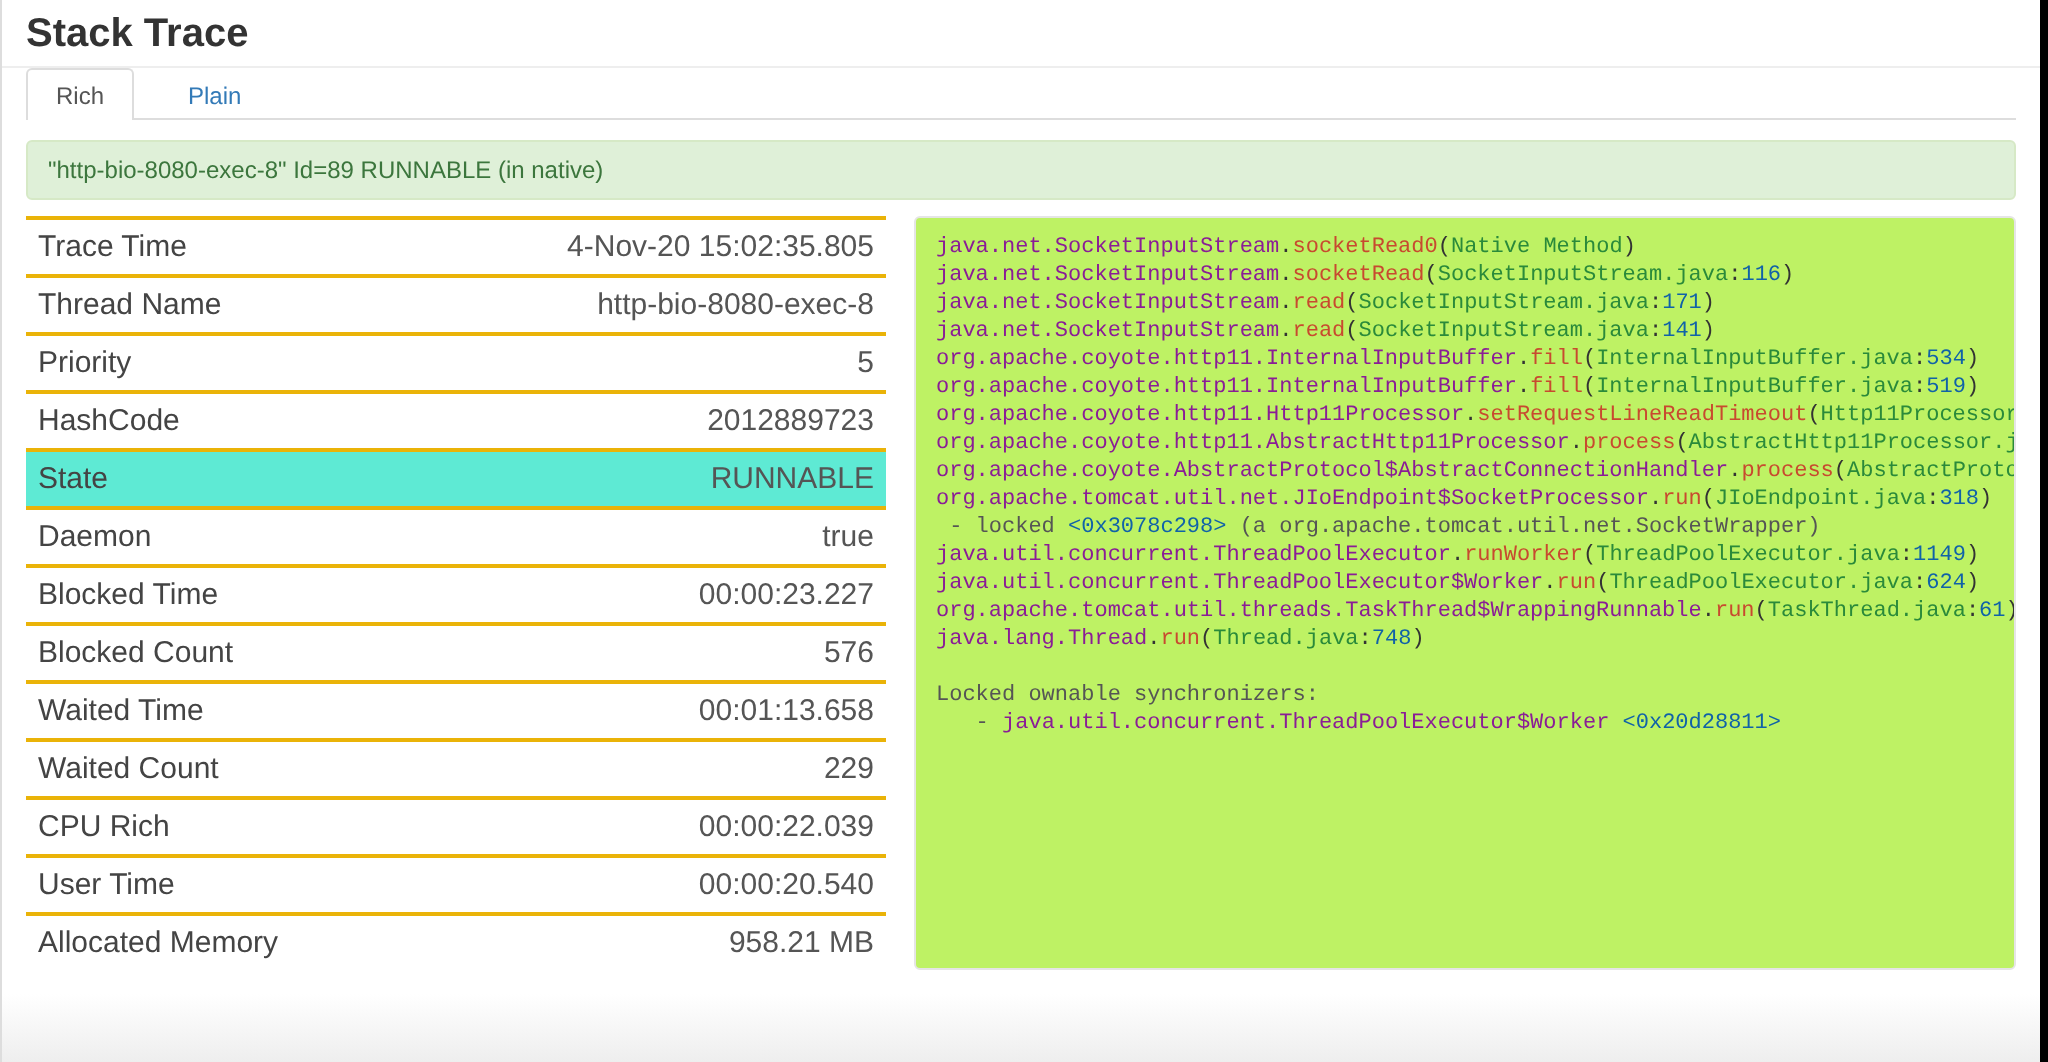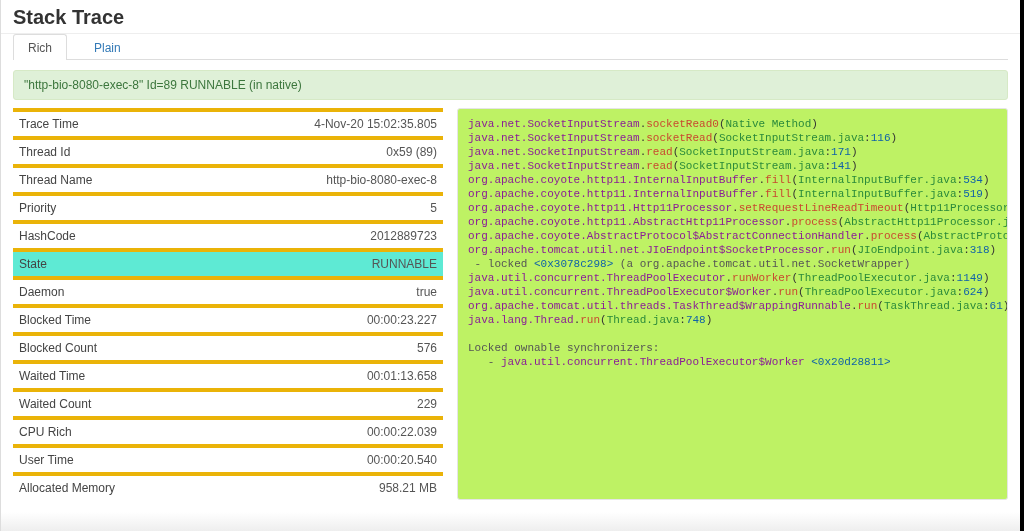--- a/index.html
+++ b/index.html
@@ -66,22 +66,22 @@
   }
   .metrics {
     flex: 0 0 430px;
   }
   .metrics-table {
     width: 100%;
     border-collapse: collapse;
   }
   .metrics-table td {
     padding: 5px 6px;
-    border-top: 4px solid #eab308;
-    font-size: 12px;
+    border-top: 2px solid #eab308;
+    font-size: 15px;
     color: #444;
   }
   .metrics-table td.val {
     text-align: right;
     color: #555;
   }
   .metrics-table tr.highlight td {
     background: #5eead4;
   }
   .stack {
@@ -126,24 +126,20 @@
   <div class="alertbar">"http-bio-8080-exec-8" Id=89 RUNNABLE (in native)</div>
 
   <div class="content">
 
     <div class="metrics">
       <table class="metrics-table">
         <tbody id="metrics-body">
             <tr>
               <td>Trace Time</td>
               <td class="val">4-Nov-20 15:02:35.805</td>
-            </tr>
-            <tr>
-              <td>Thread Id</td>
-              <td class="val">0x59 (89)</td>
             </tr>
             <tr>
               <td>Thread Name</td>
               <td class="val">http-bio-8080-exec-8</td>
             </tr>
             <tr>
               <td>Priority</td>
               <td class="val">5</td>
             </tr>
             <tr>

